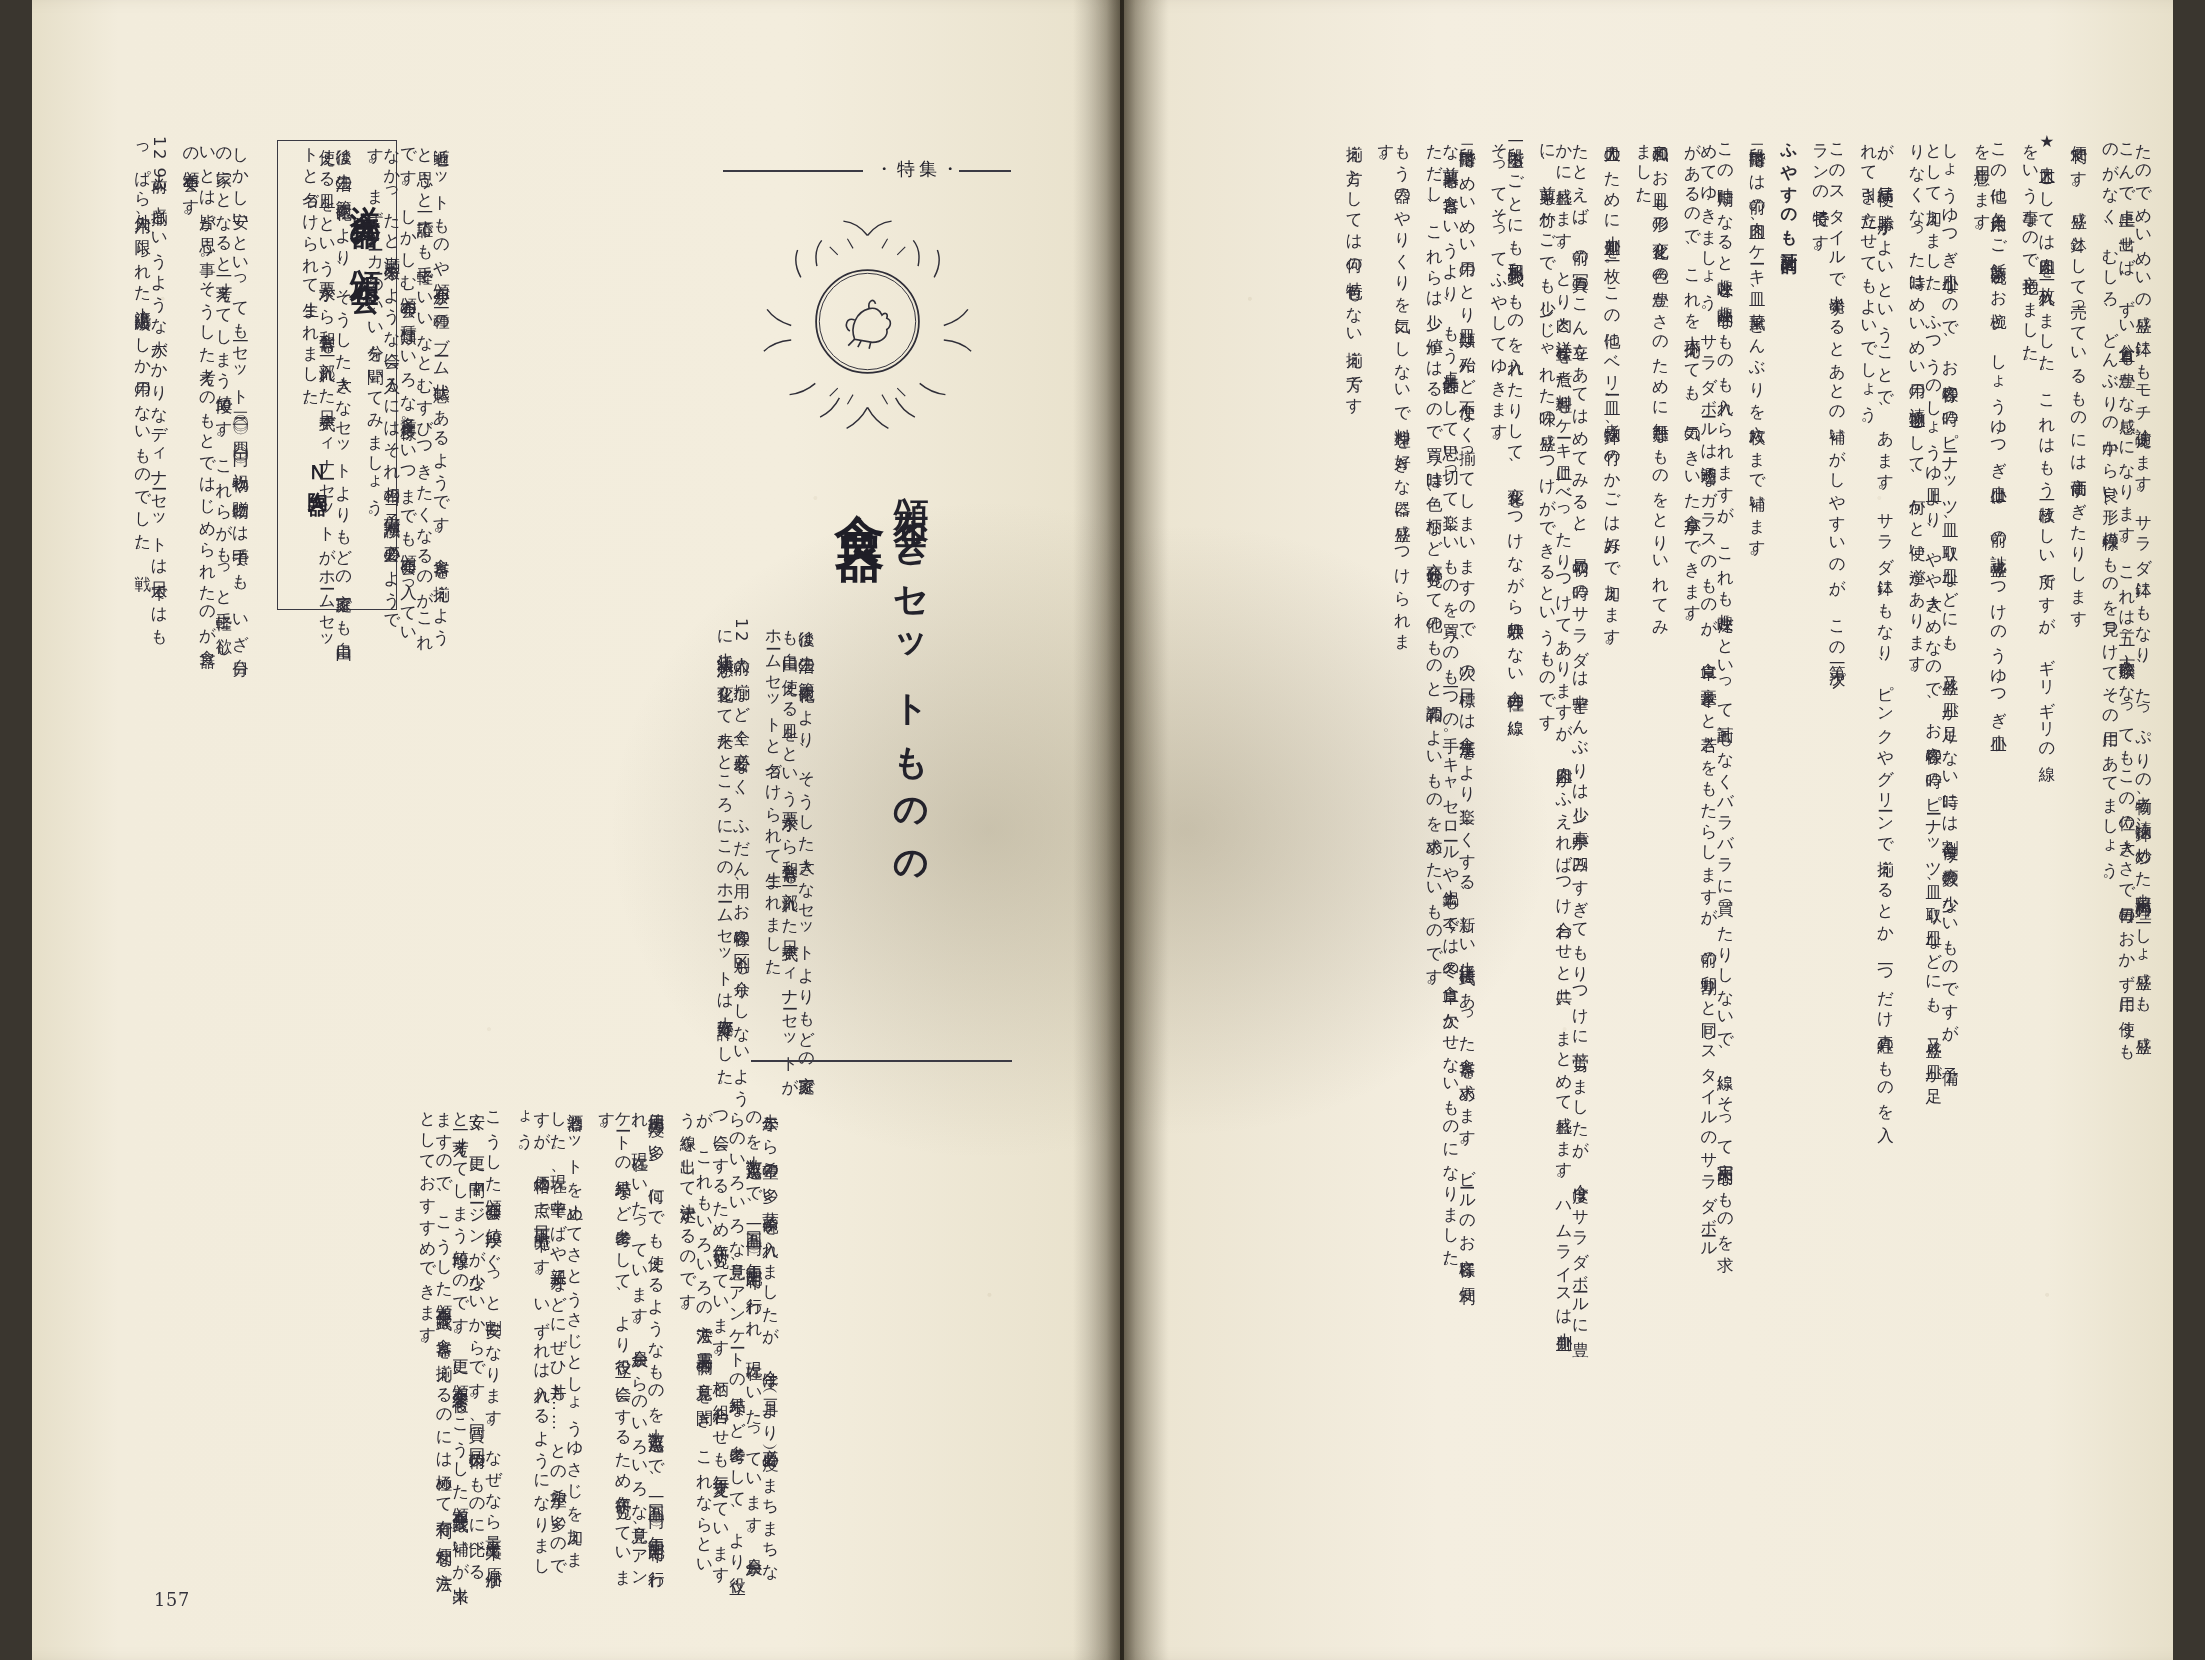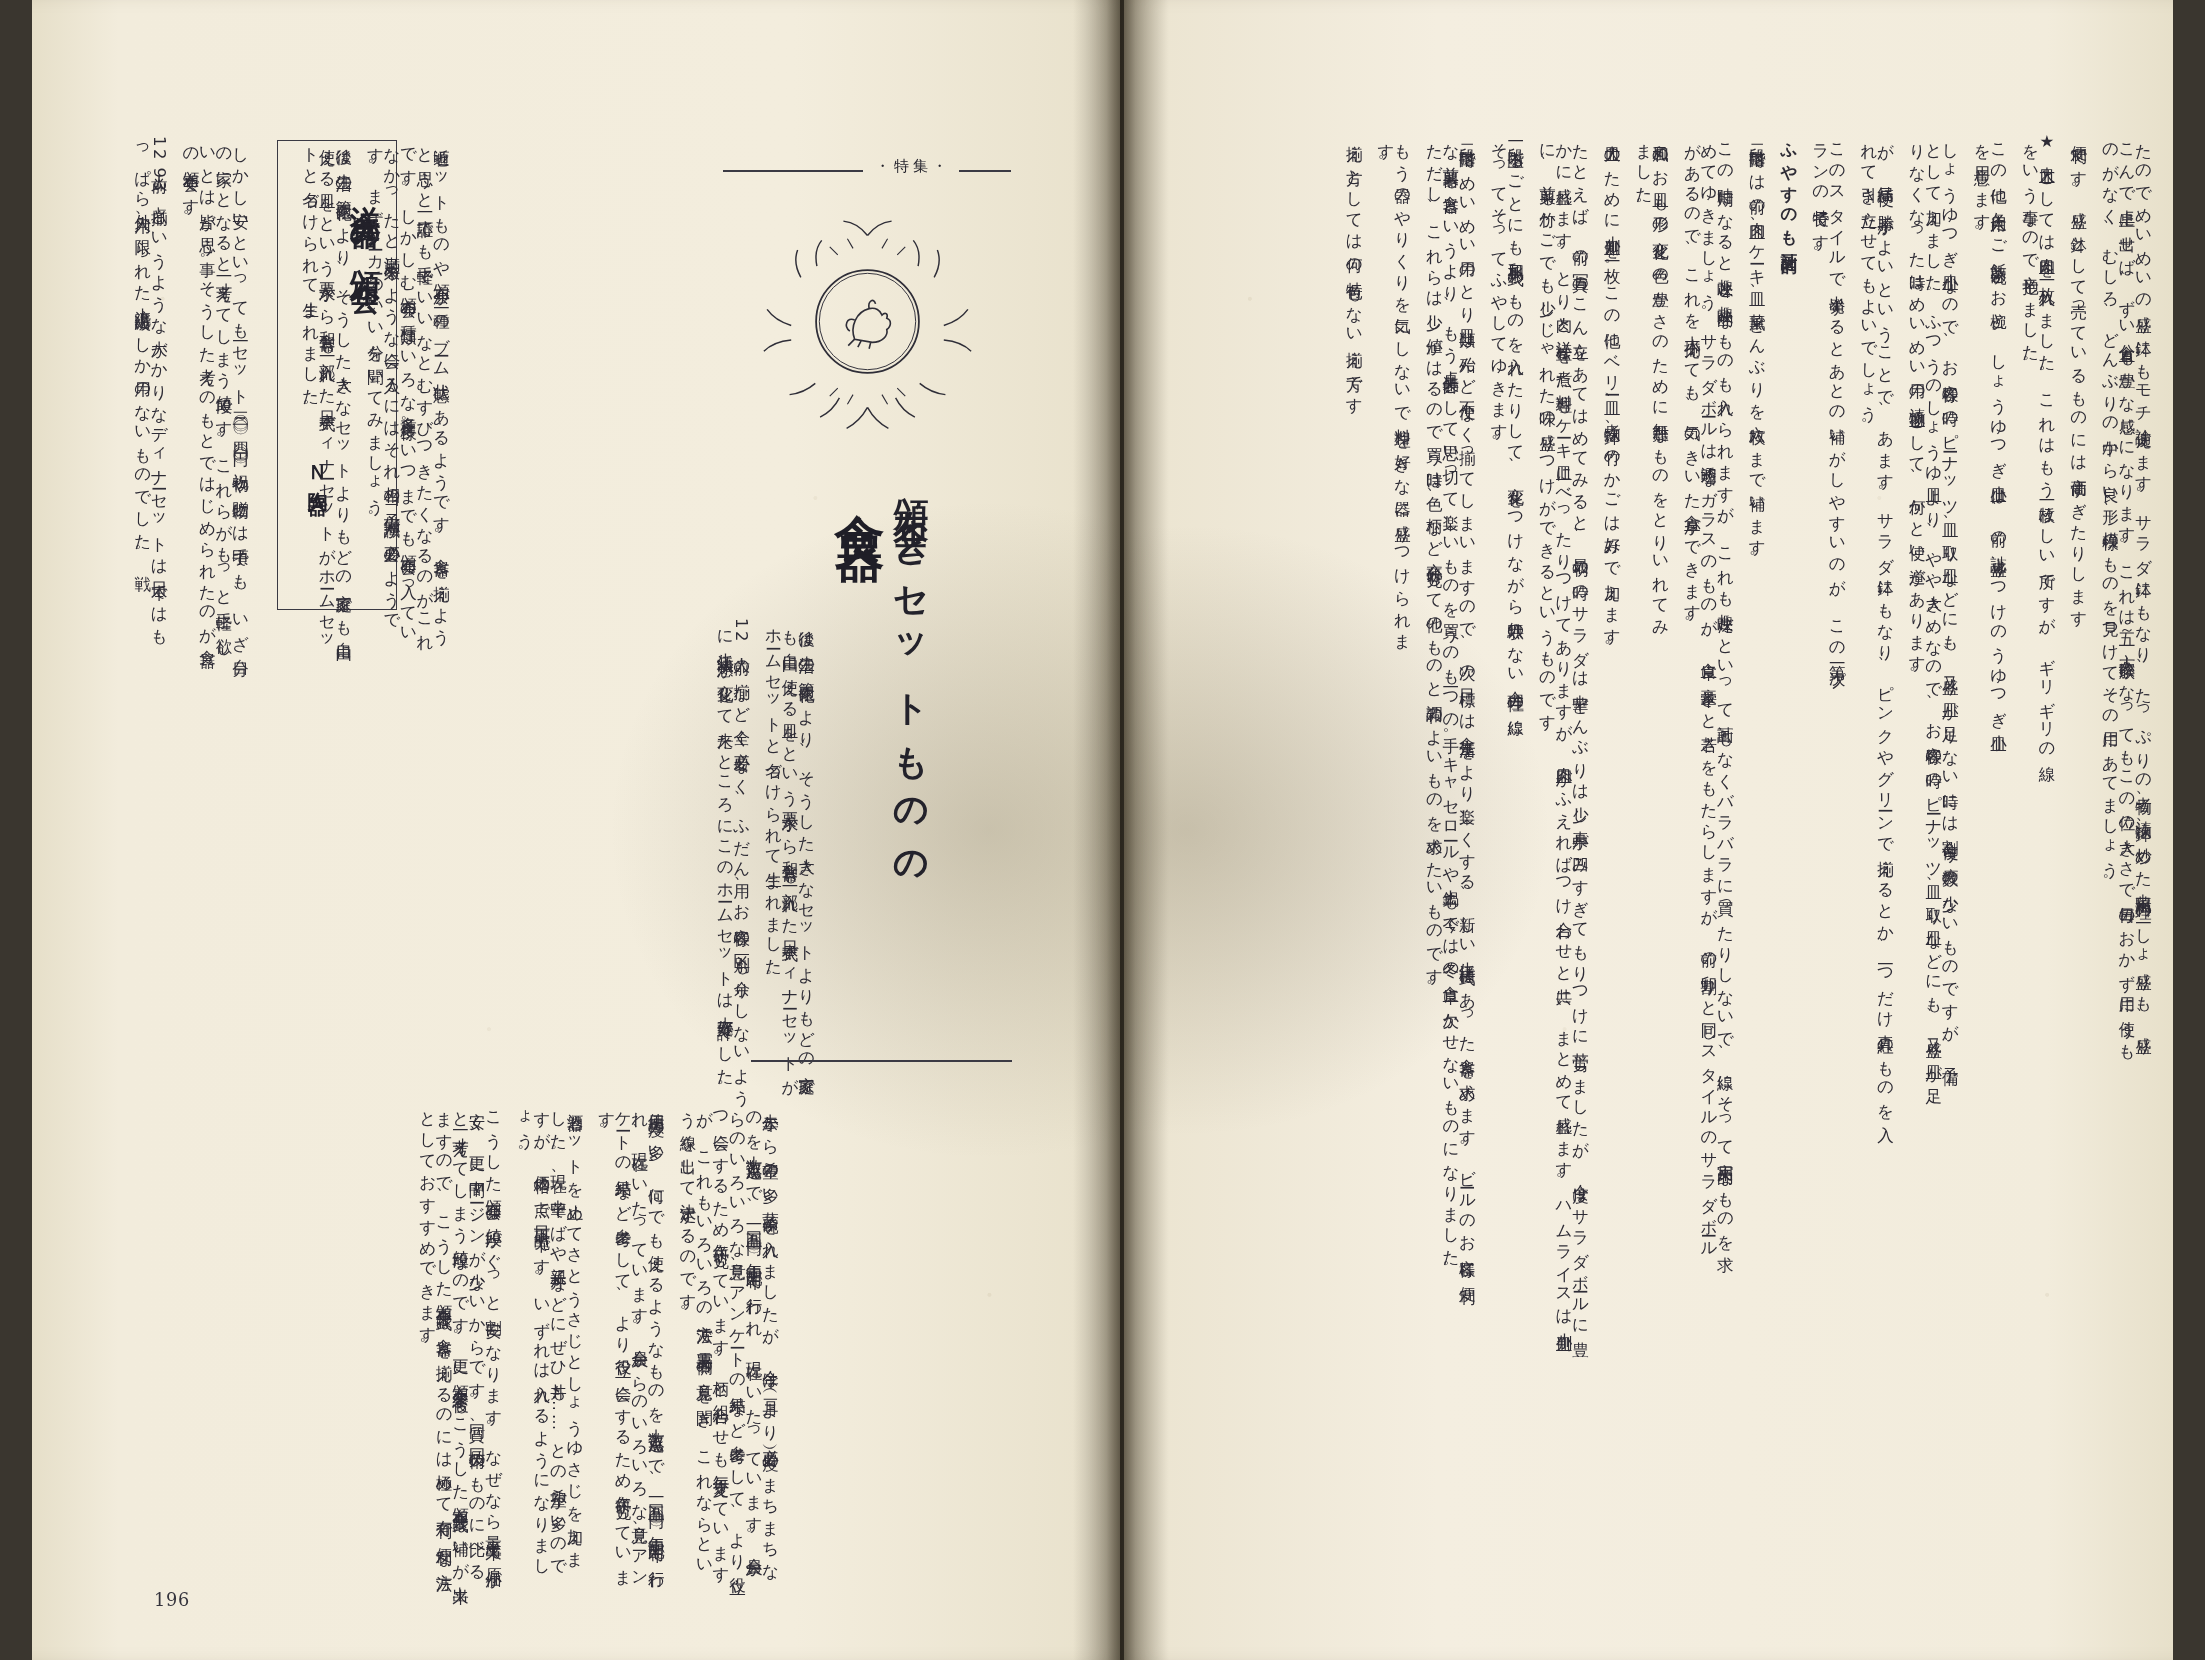--- a/index.html
+++ b/index.html
@@ -95,21 +95,21 @@
     font-family: "DejaVu Serif", serif;
     font-size: 35px;
     letter-spacing: 13px;
     color: #23222b;
     font-weight: 700;
   }
   .tokushu {
     position: absolute;
     writing-mode: horizontal-tb;
     font-family: "DejaVu Serif", serif;
-    font-size: 15px;
+    font-size: 18px;
     letter-spacing: 4px;
     color: #24232c;
   }
   .rule-h {
     position: absolute;
     height: 1.6px;
     background: #3b3a44;
   }
   
   .boxed {
@@ -177,21 +177,21 @@
       <div style="height: 490px;">12人前の揃など全く必要なく、ふだん用、お客様の区別も余りしないように生活状態が変化して来たところにこのホームセットは大変好評でした。</div>
     </div>
 
     <div class="cols" style="left: 80px; top: 1100px; height: 482px; width: 666px;">
       <div style="height: 482px;">去年から希望の多い蒸茶碗を入れましたが、今年は（三月より）必要度のまちまちなのを十数点選んで、一回五〇〇円、年十回配布で行われ、現在にいたっています。会員からのいろいろな意見、アンケートの結果など参考にして、より役立つ会にするため年々研究しています。柄と組合わせも毎年変えていますが、これもいろいろの方法で需要者側の意見を聞き、これならという線を出して決定するのです。</div>
       <div style="height: 482px;">使用頻度の多い、何にでも使えるようなものを十数点選んで、一回五〇〇円、年十回配布で行われ、現在にいたっています。会員からのいろいろな意見、アンケートの結果など参考にして、より役立つ会にするため年々研究しています。</div>
       <div style="height: 482px;">酒器セットを止めてさとうさじとしょうゆさじを加えました。現在、中華そばや親子丼などにぜひ丼も……との希望が多いのですが、価格の点で目下研究中です。いずれは入れるようになりましょう。</div>
       <div style="height: 482px;">こうした頒布会は値段がぐっと割安になります。なぜなら量産出来て原価が安く、更に中間マージンが少ないからです。同質、同技術のものに比べると一寸考えてしまう値段なのです。更に頒布会終了後もこうした頒布会形式は補いが出来ますので、こうした頒布会形式は食器を揃えるのには極めて有利で便利な方法としておすすめできます。</div>
     </div>
 
-    <div class="folio" style="left: 122px; top: 1590px;">196</div>
+    <div class="folio" style="left: 122px; top: 1590px;">157</div>
   </div>
 
   <div class="sheet right">
     <div class="paper-noise"></div>
 
   </div>
 
   <div class="gutter"></div>
 
   <div class="tokushu" style="left: 875px; top: 157px;">・特集・</div>

